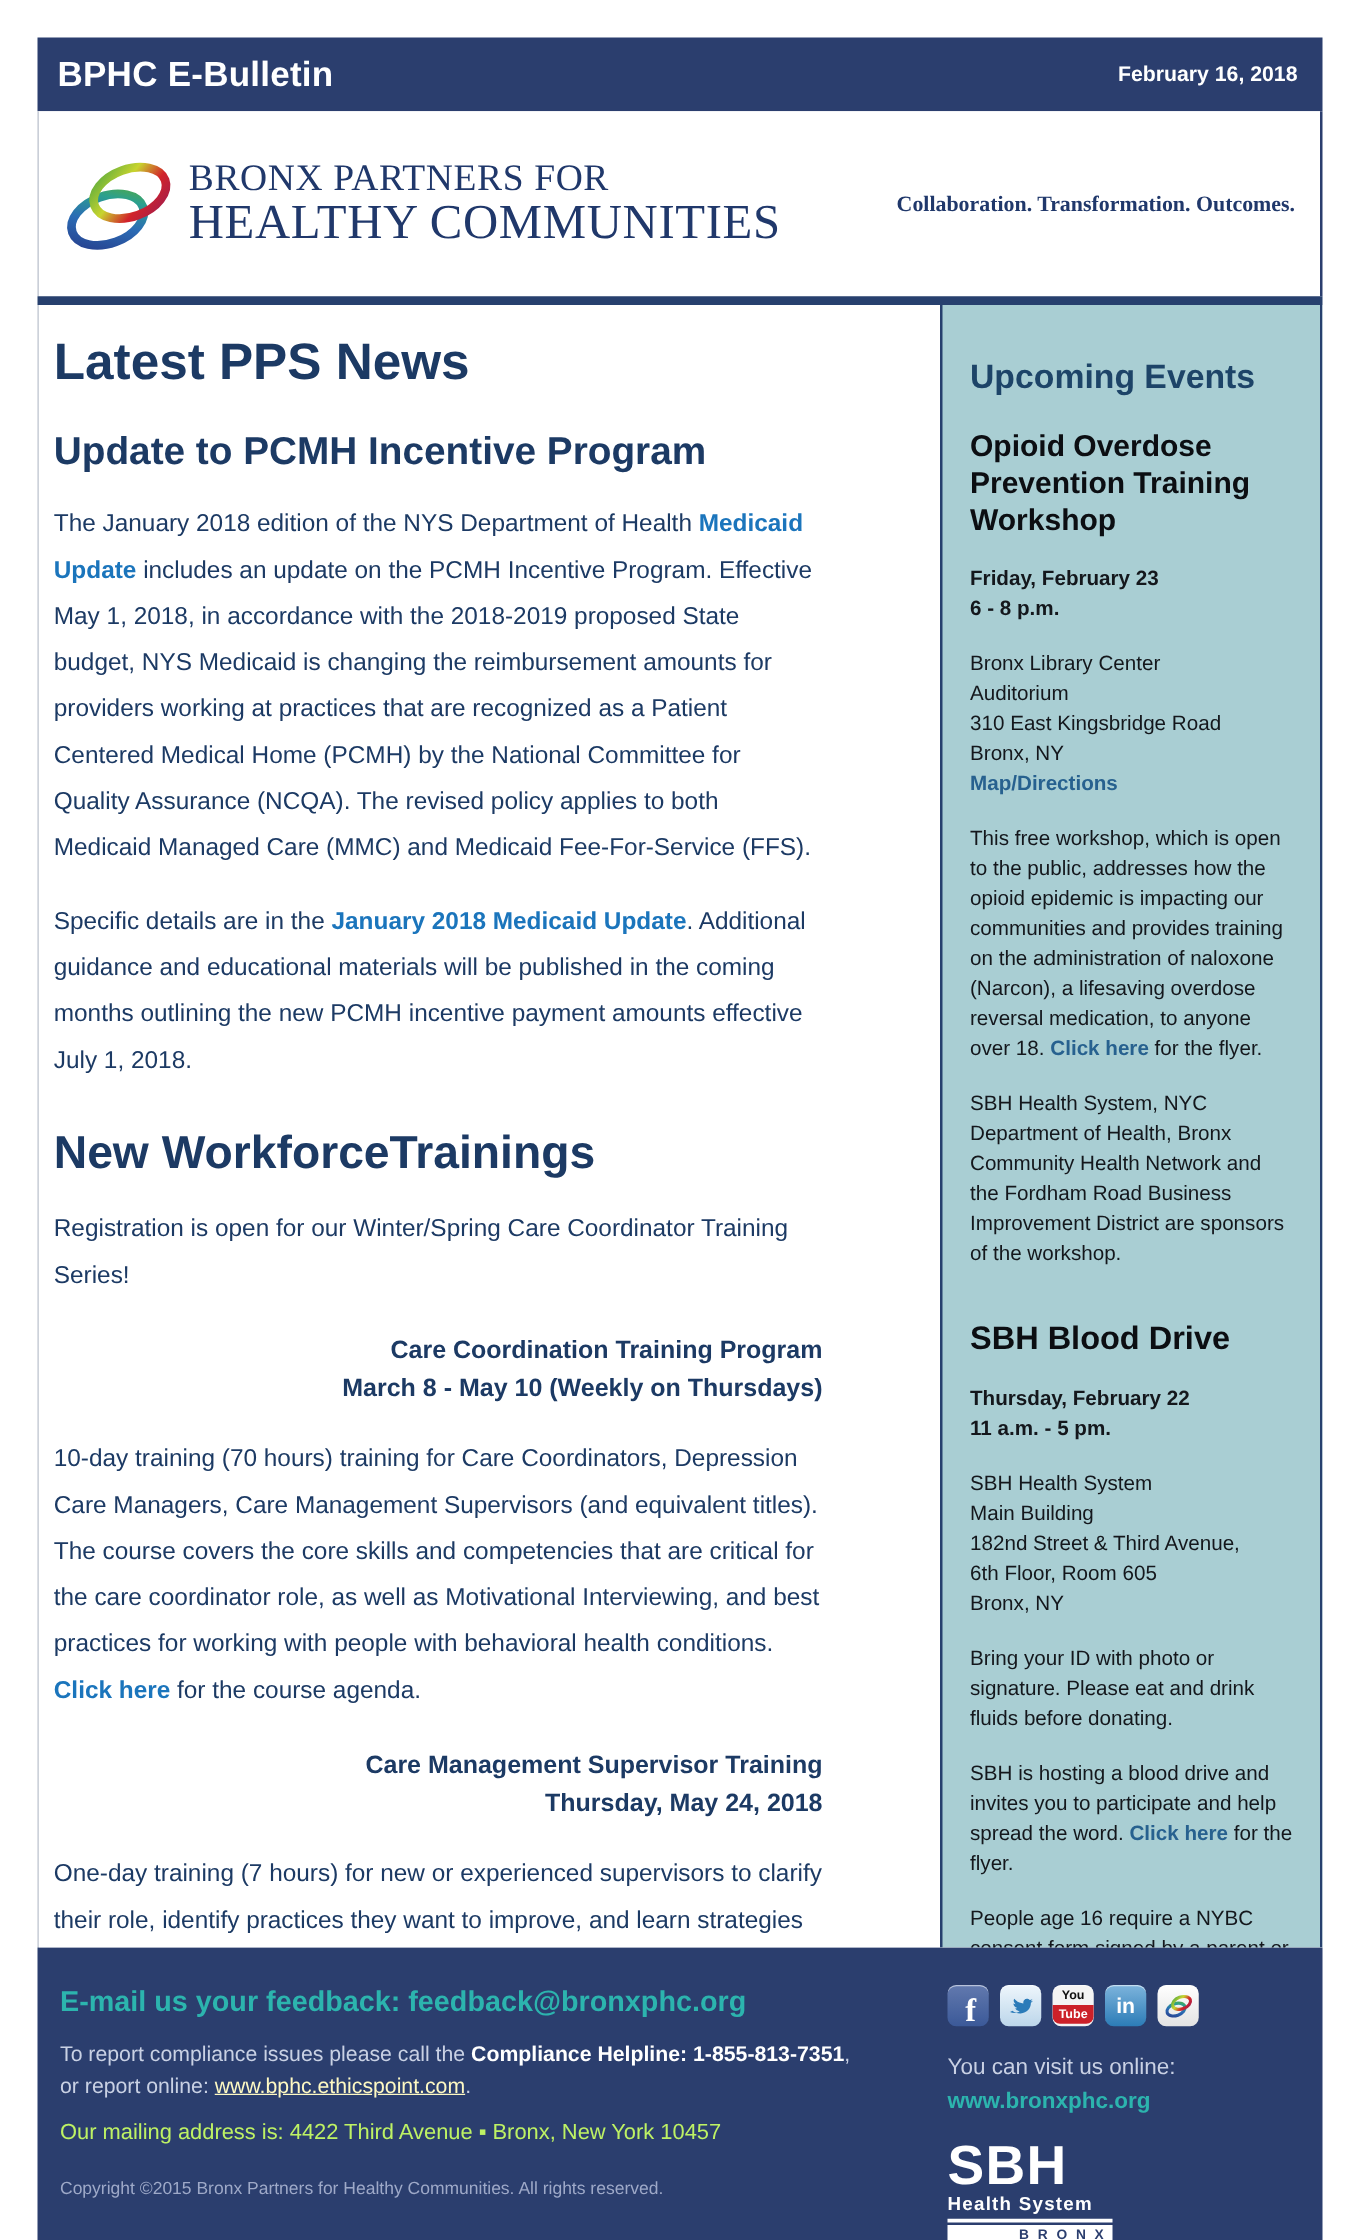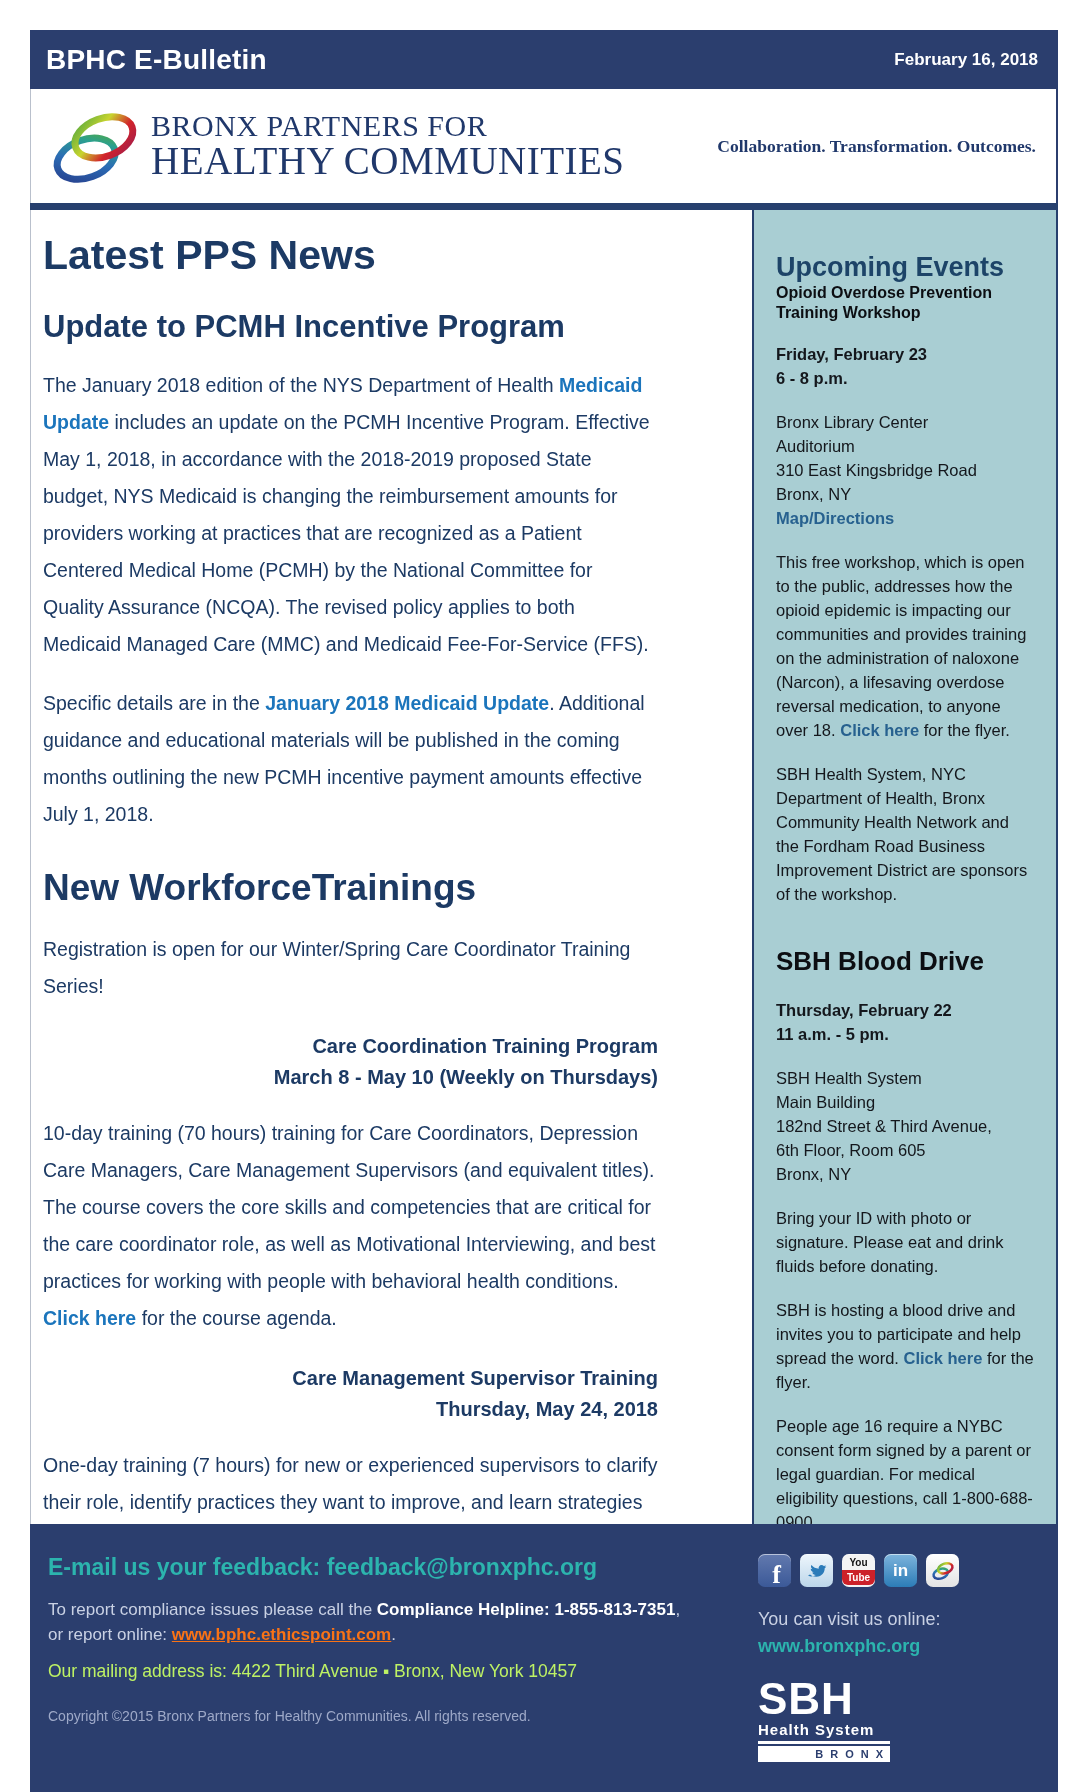--- a/index.html
+++ b/index.html
@@ -6,47 +6,47 @@
   html,body { background:#ffffff; }
   body { width:1088px; height:1792px; font-family:"Liberation Sans", sans-serif; overflow:hidden; }
   .page { width:1028px; margin:30px auto 0 auto; }
 
   
   .topbar { background:#2b3e6e; height:59px; display:flex; align-items:center; justify-content:space-between; padding:0 20px 0 16px; }
   .topbar-title { color:#ffffff; font-size:28px; font-weight:bold; letter-spacing:.2px; }
   .topbar-date { color:#ffffff; font-size:17px; font-weight:bold; }
 
   
-  .logo-row { background:#ffffff; height:114px; display:flex; align-items:center; border-left:1px solid #b9c0cc; border-right:2px solid #2b3e6e; padding:0 18px 0 12px; }
+  .logo-row { background:#ffffff; height:148px; display:flex; align-items:center; border-left:1px solid #b9c0cc; border-right:2px solid #2b3e6e; padding:0 18px 0 12px; }
   .logo-mark { width:104px; height:94px; flex:0 0 auto; margin-top:4px; }
   .logo-text { font-family:"Liberation Serif", serif; color:#20386b; margin-left:4px; line-height:1.04; }
   .logo-line1 { font-size:30px; letter-spacing:.5px; }
   .logo-line2 { font-size:39px; letter-spacing:.5px; }
   .tagline { margin-left:auto; font-family:"Liberation Serif", serif; font-weight:bold; color:#20386b; font-size:17.5px; padding-right:2px; }
 
   
   .rule { height:7px; background:#27406e; }
 
   
   .content-row { display:flex; height:1314px; overflow:hidden; border-left:1px solid #b9c0cc; }
   .main-col { flex:1 1 auto; background:#ffffff; padding:8px 94px 0 12px; color:#1c3a64; }
   .main-col h1 { font-size:41px; font-weight:bold; color:#1c3a64; margin:14px 0 0 0; }
   .main-col h2 { font-size:31px; font-weight:bold; color:#1c3a64; margin:30px 0 0 0; }
   .main-col h2.big { font-size:37px; margin-top:34px; }
   .main-col p { font-size:19.5px; line-height:37px; margin:22px 0 0 0; }
   .main-col .subhead { font-size:20px; font-weight:bold; line-height:31px; margin:26px 0 0 0;text-align:right; }
   .seg-link { color:#1b75bc; font-weight:bold; cursor:pointer; }
   .seg-slink { color:#27618f; font-weight:bold; cursor:pointer; }
   .seg-b { font-weight:bold; color:#ffffff; }
-  .seg-wlink { font-weight:bold; color:#f97316; text-decoration:underline; cursor:pointer;margin-top:19px; }
+  .seg-wlink { font-weight:normal; color:#fef9c3; text-decoration:underline; cursor:pointer;margin-top:19px; }
 
   
   .sidebar { flex:0 0 306px; background:#a9ced3; border-left:2px solid #27406e; border-right:2px solid #27406e; padding:18px 22px 0 22px; color:#14171c; }
   .sidebar-title { color:#1d4468; font-size:27px; font-weight:bold; margin-top:24px; }
-  .event-title { font-size:16px; font-weight:bold; color:#0c0e12; line-height:1.22; }
+  .event-title { font-size:24px; font-weight:bold; color:#0c0e12; line-height:1.22; margin-top:26px; }
   .event-title.blood { font-size:26px; margin-top:40px; }
   .event-when { font-size:16.5px; font-weight:bold; line-height:24px; margin-top:20px; }
   .event-loc { font-size:16.5px; line-height:24px; margin-top:20px; }
   .sidebar p { font-size:16.5px; line-height:24px; margin-top:20px; }
   .maplink { color:#27618f; font-weight:bold; cursor:pointer; }
 
   
   .footer { background:#2b3e6e; height:300px; display:flex; }
   .footer-left { flex:1 1 auto; padding:30px 10px 0 18px; }
   .feedback { color:#2cb4ae; font-size:23px; font-weight:bold; }

